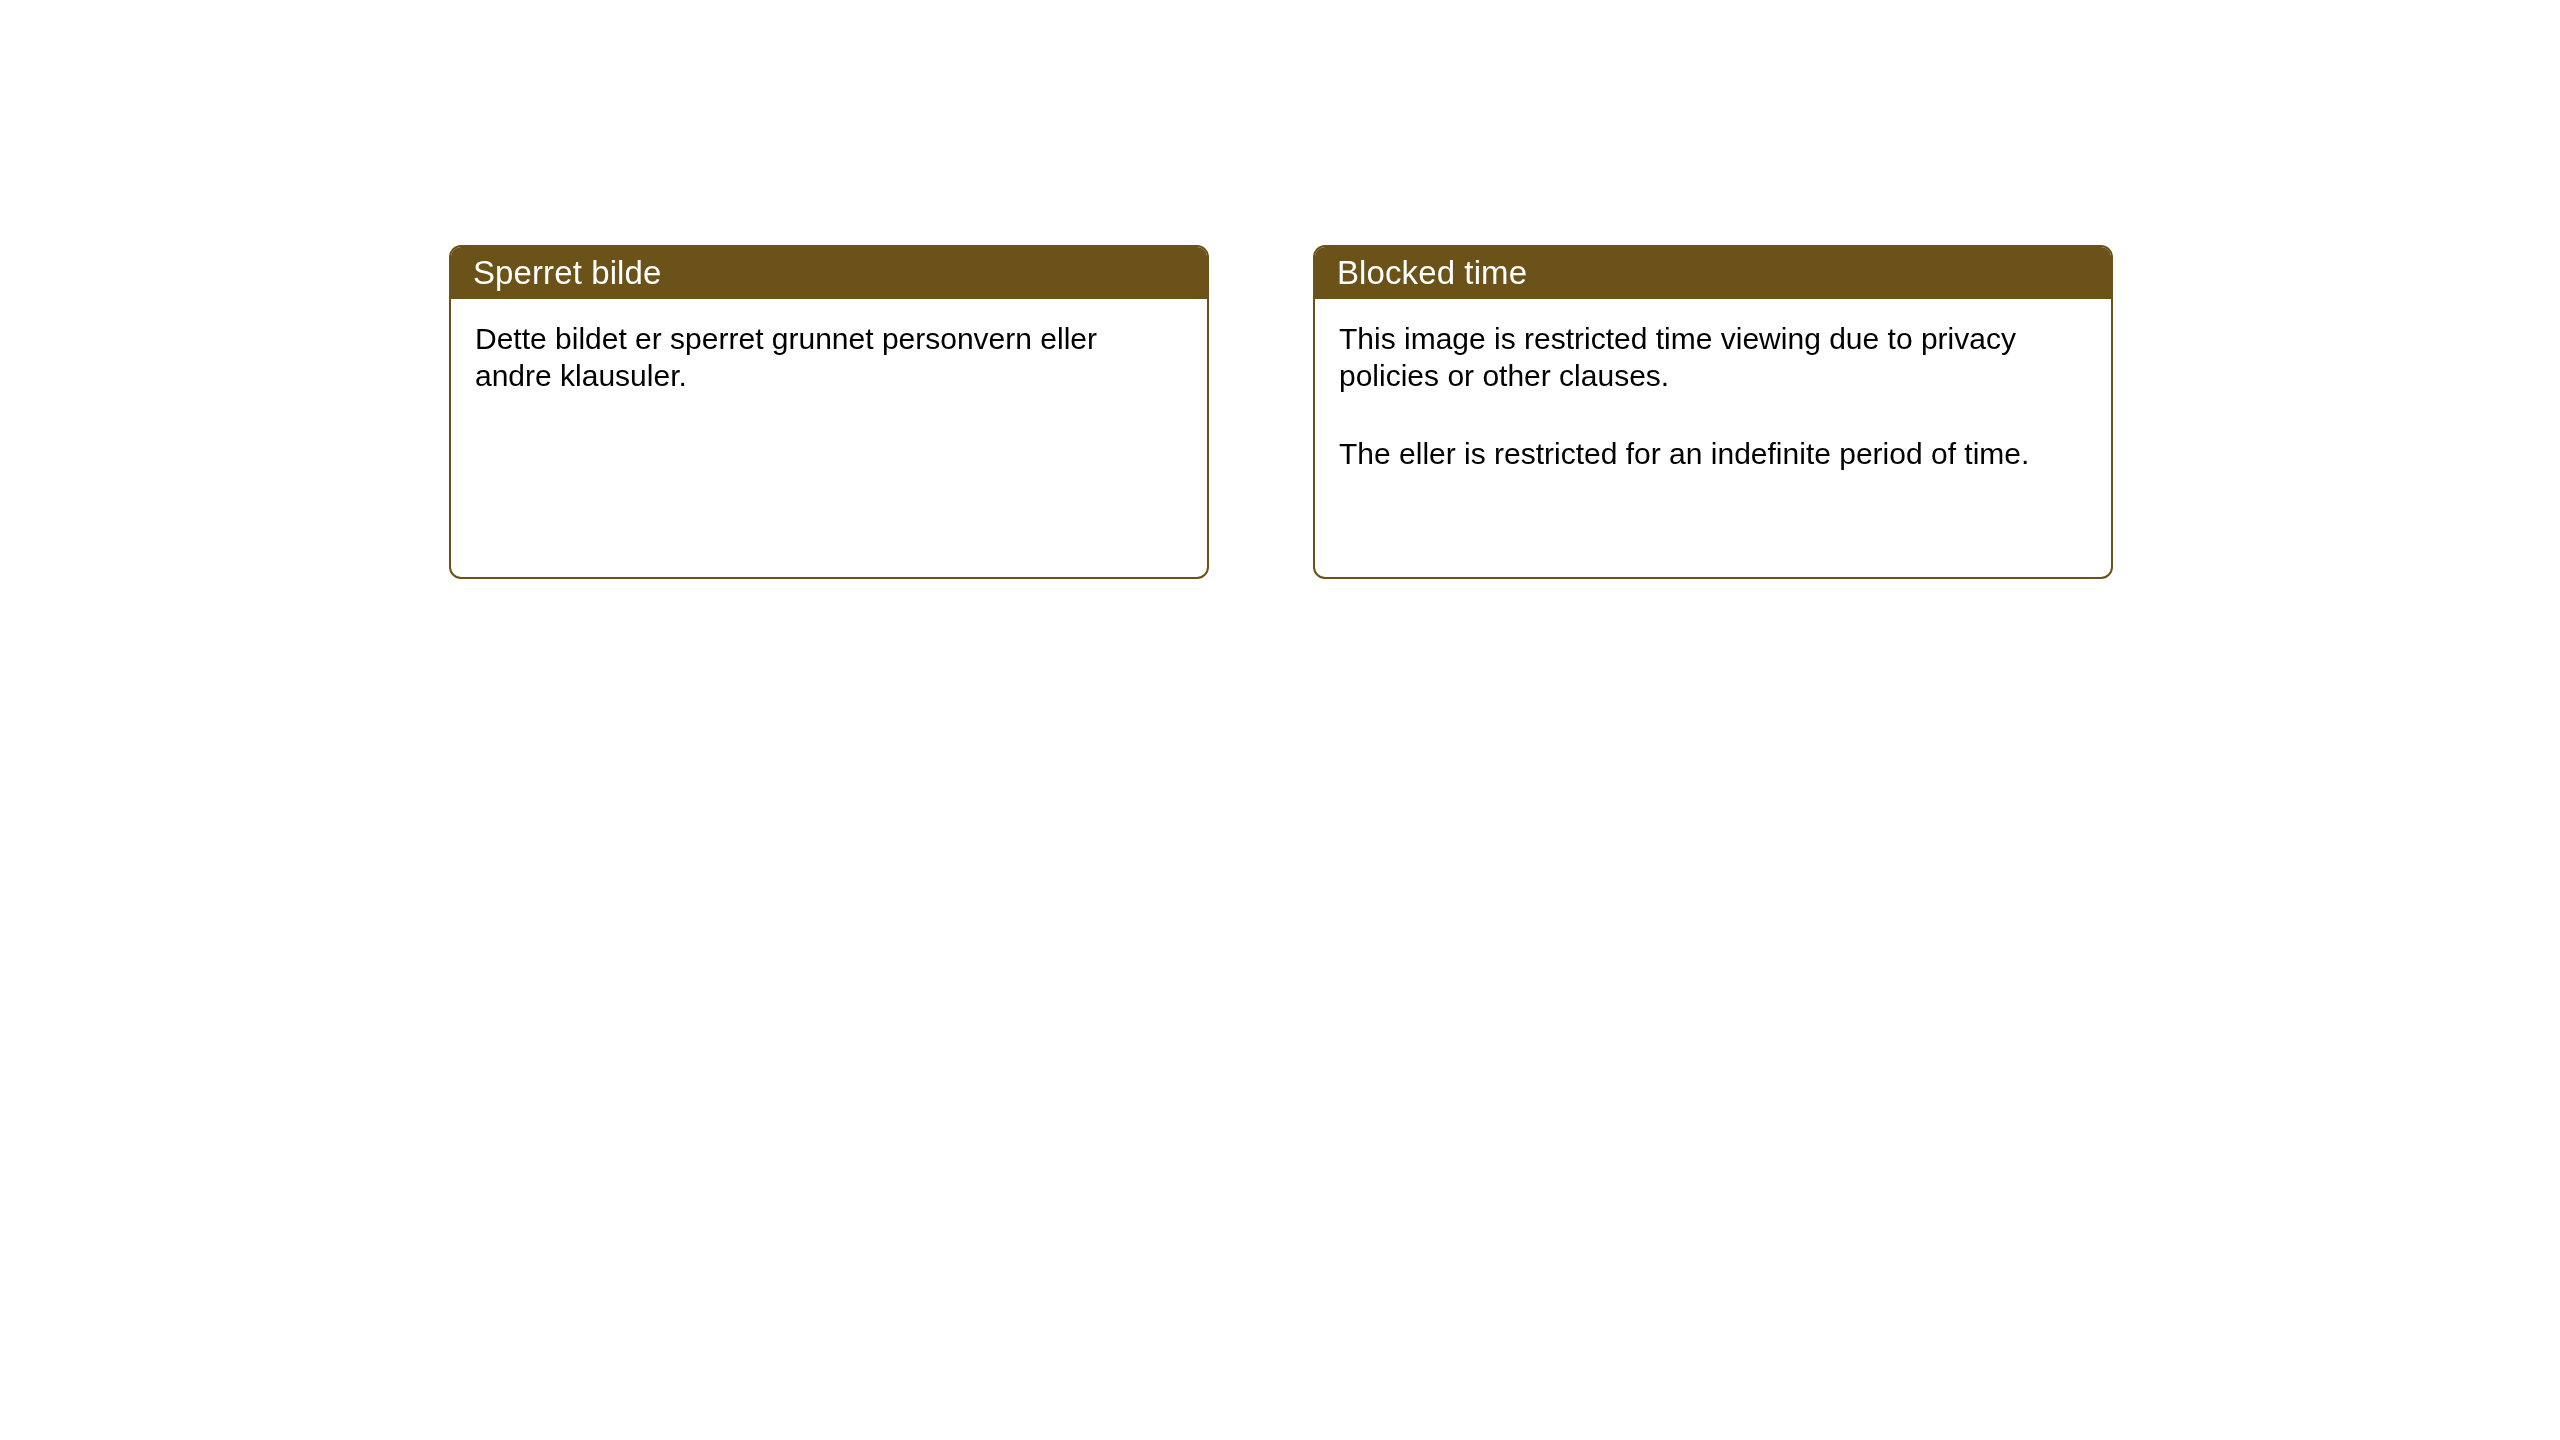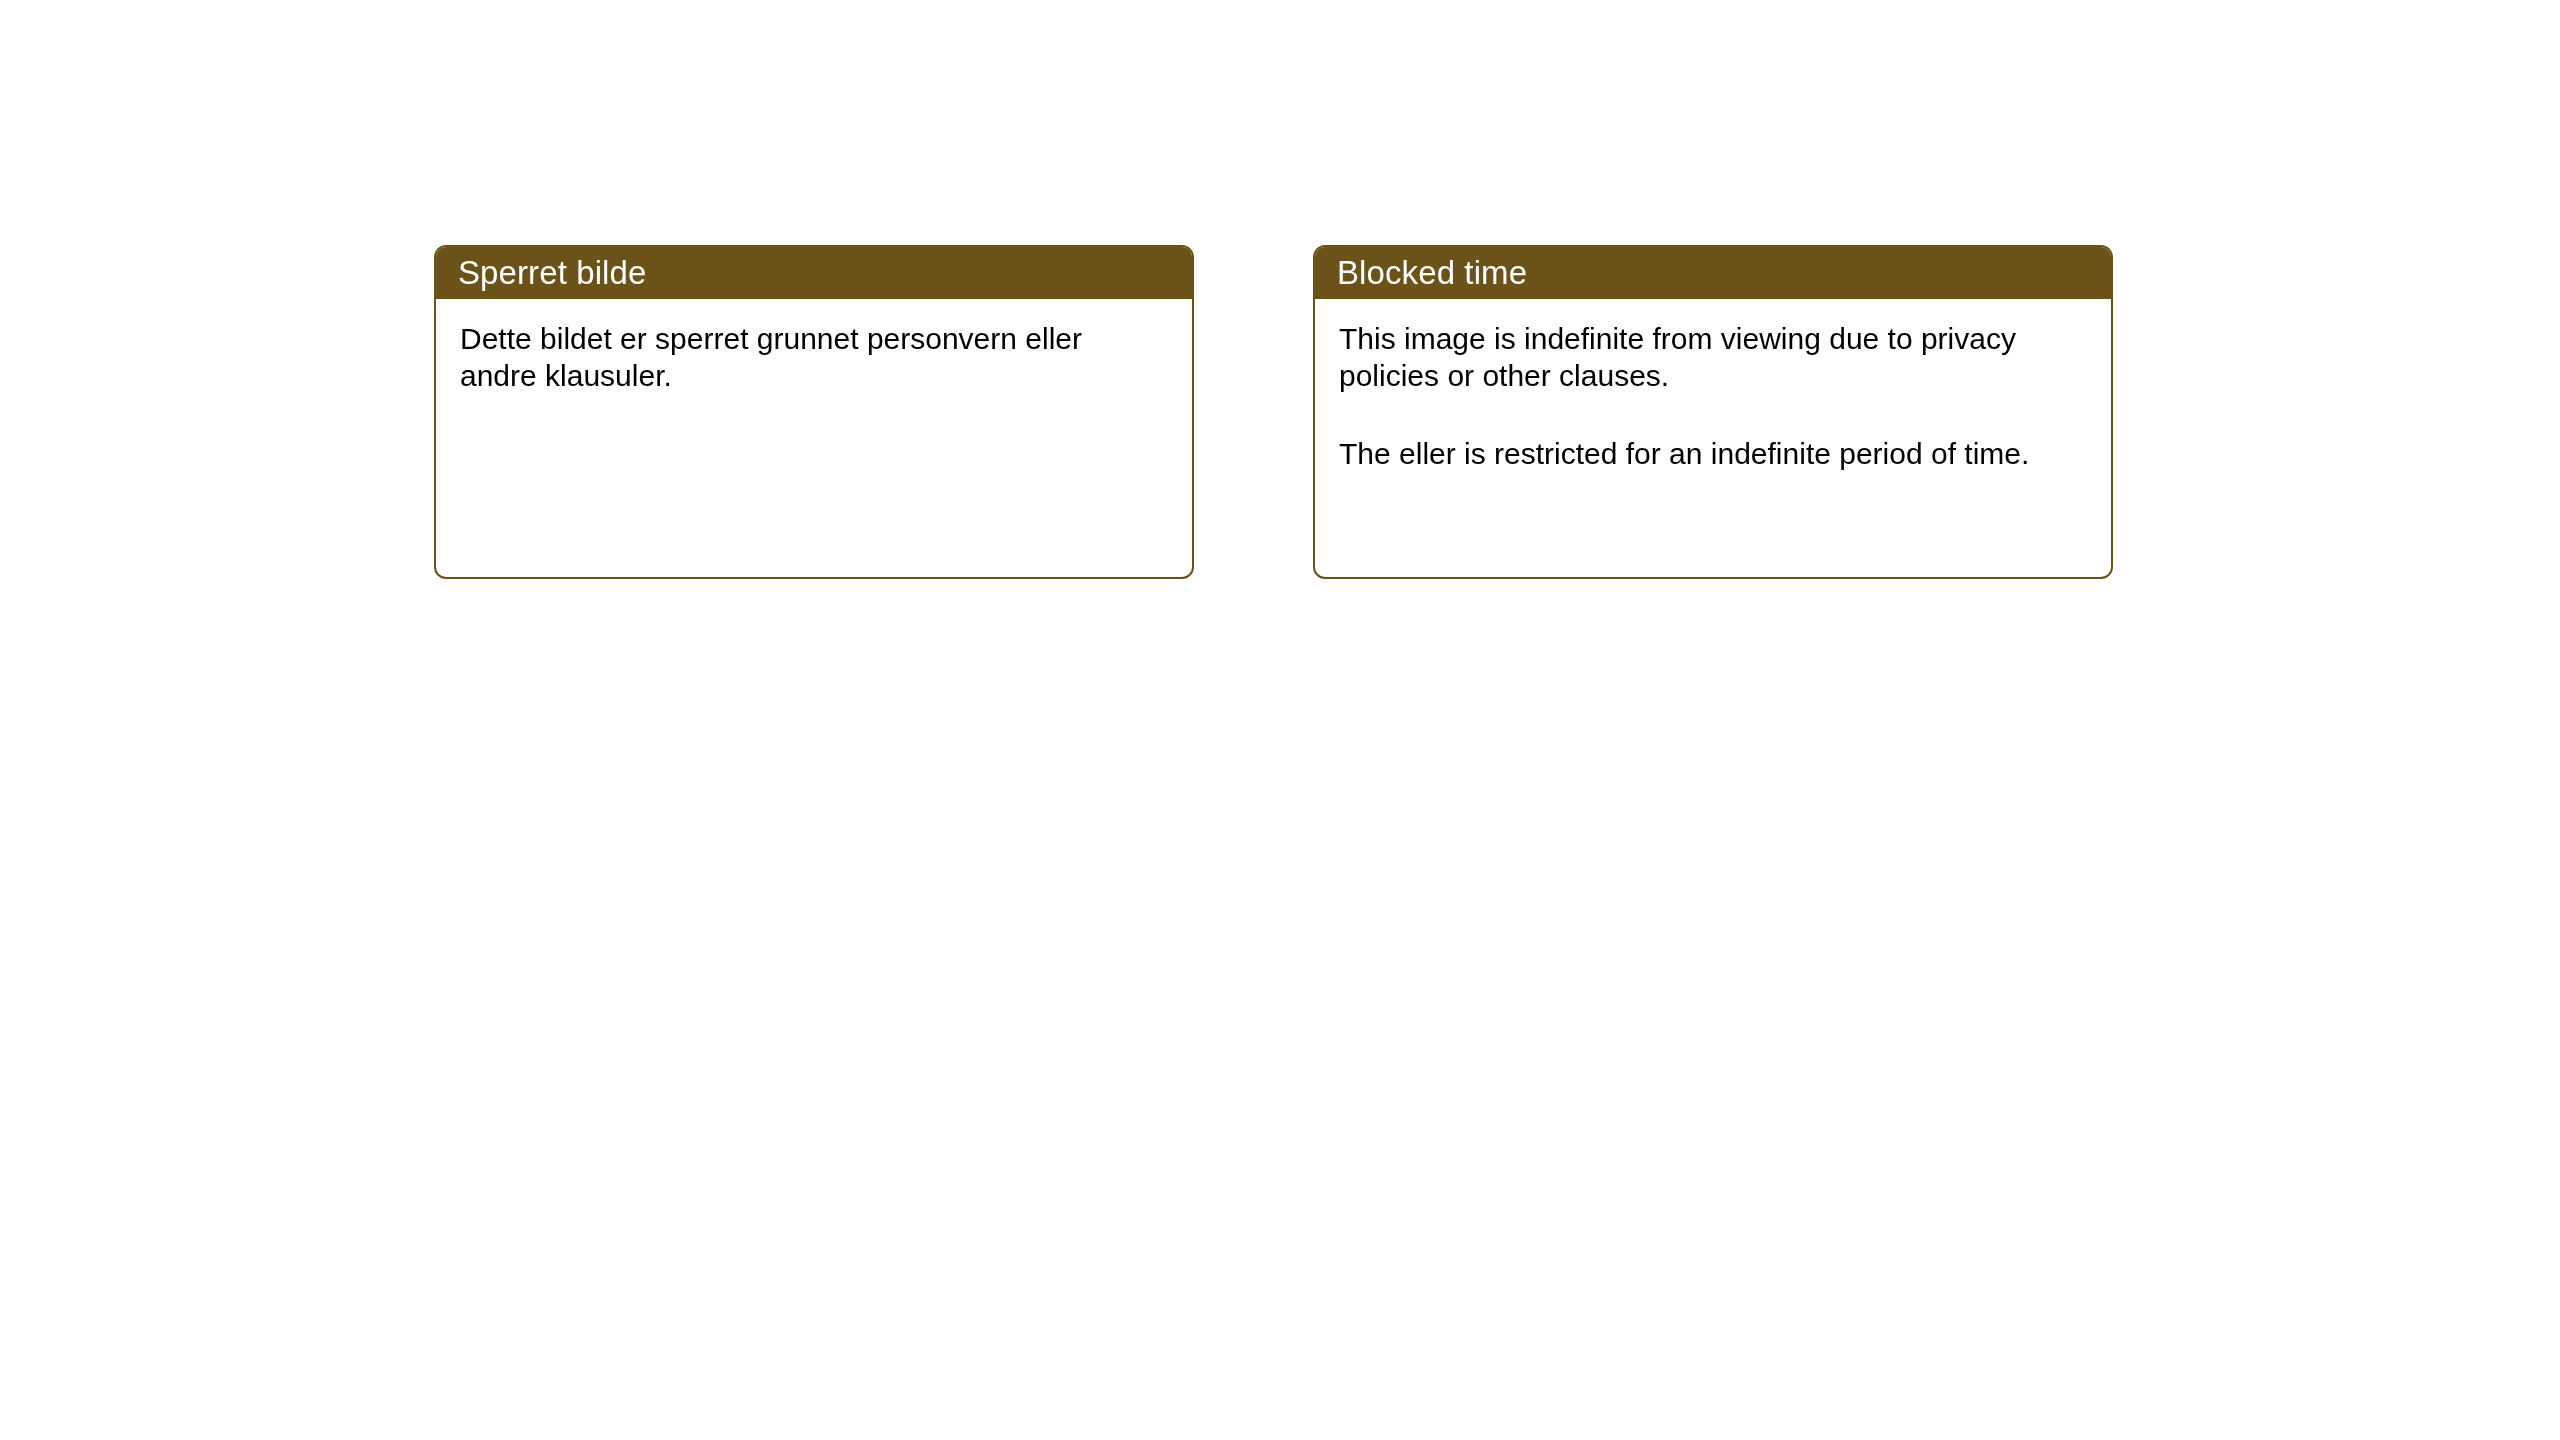--- a/index.html
+++ b/index.html
@@ -28,21 +28,21 @@
   .notice-card {
     position: absolute;
     box-sizing: border-box;
     background: #ffffff;
     border: 2px solid #6b5218;
     border-radius: 12px;
     overflow: hidden;
   }
 
   .notice-card.card-no {
-    left: 434px;
+    left: 449px;
     top: 245px;
     width: 760px;
     height: 334px;
   }
 
   .notice-card.card-en {
     left: 1313px;
     top: 245px;
     width: 800px;
     height: 334px;
@@ -98,18 +98,18 @@
     <div class="notice-body">
       <p class="notice-paragraph">Dette bildet er sperret grunnet personvern eller andre klausuler.</p>
     </div>
   </div>
 
   <div class="notice-card card-en">
     <div class="notice-header">
       <span class="notice-title">Blocked time</span>
     </div>
     <div class="notice-body">
-      <p class="notice-paragraph">This image is indefinite from viewing due to privacy policies or other clauses.</p>
+      <p class="notice-paragraph">This image is restricted time viewing due to privacy policies or other clauses.</p>
       <p class="notice-paragraph">The eller is restricted for an indefinite period of time.</p>
     </div>
   </div>
 
 </div>
 
 </body></html>

